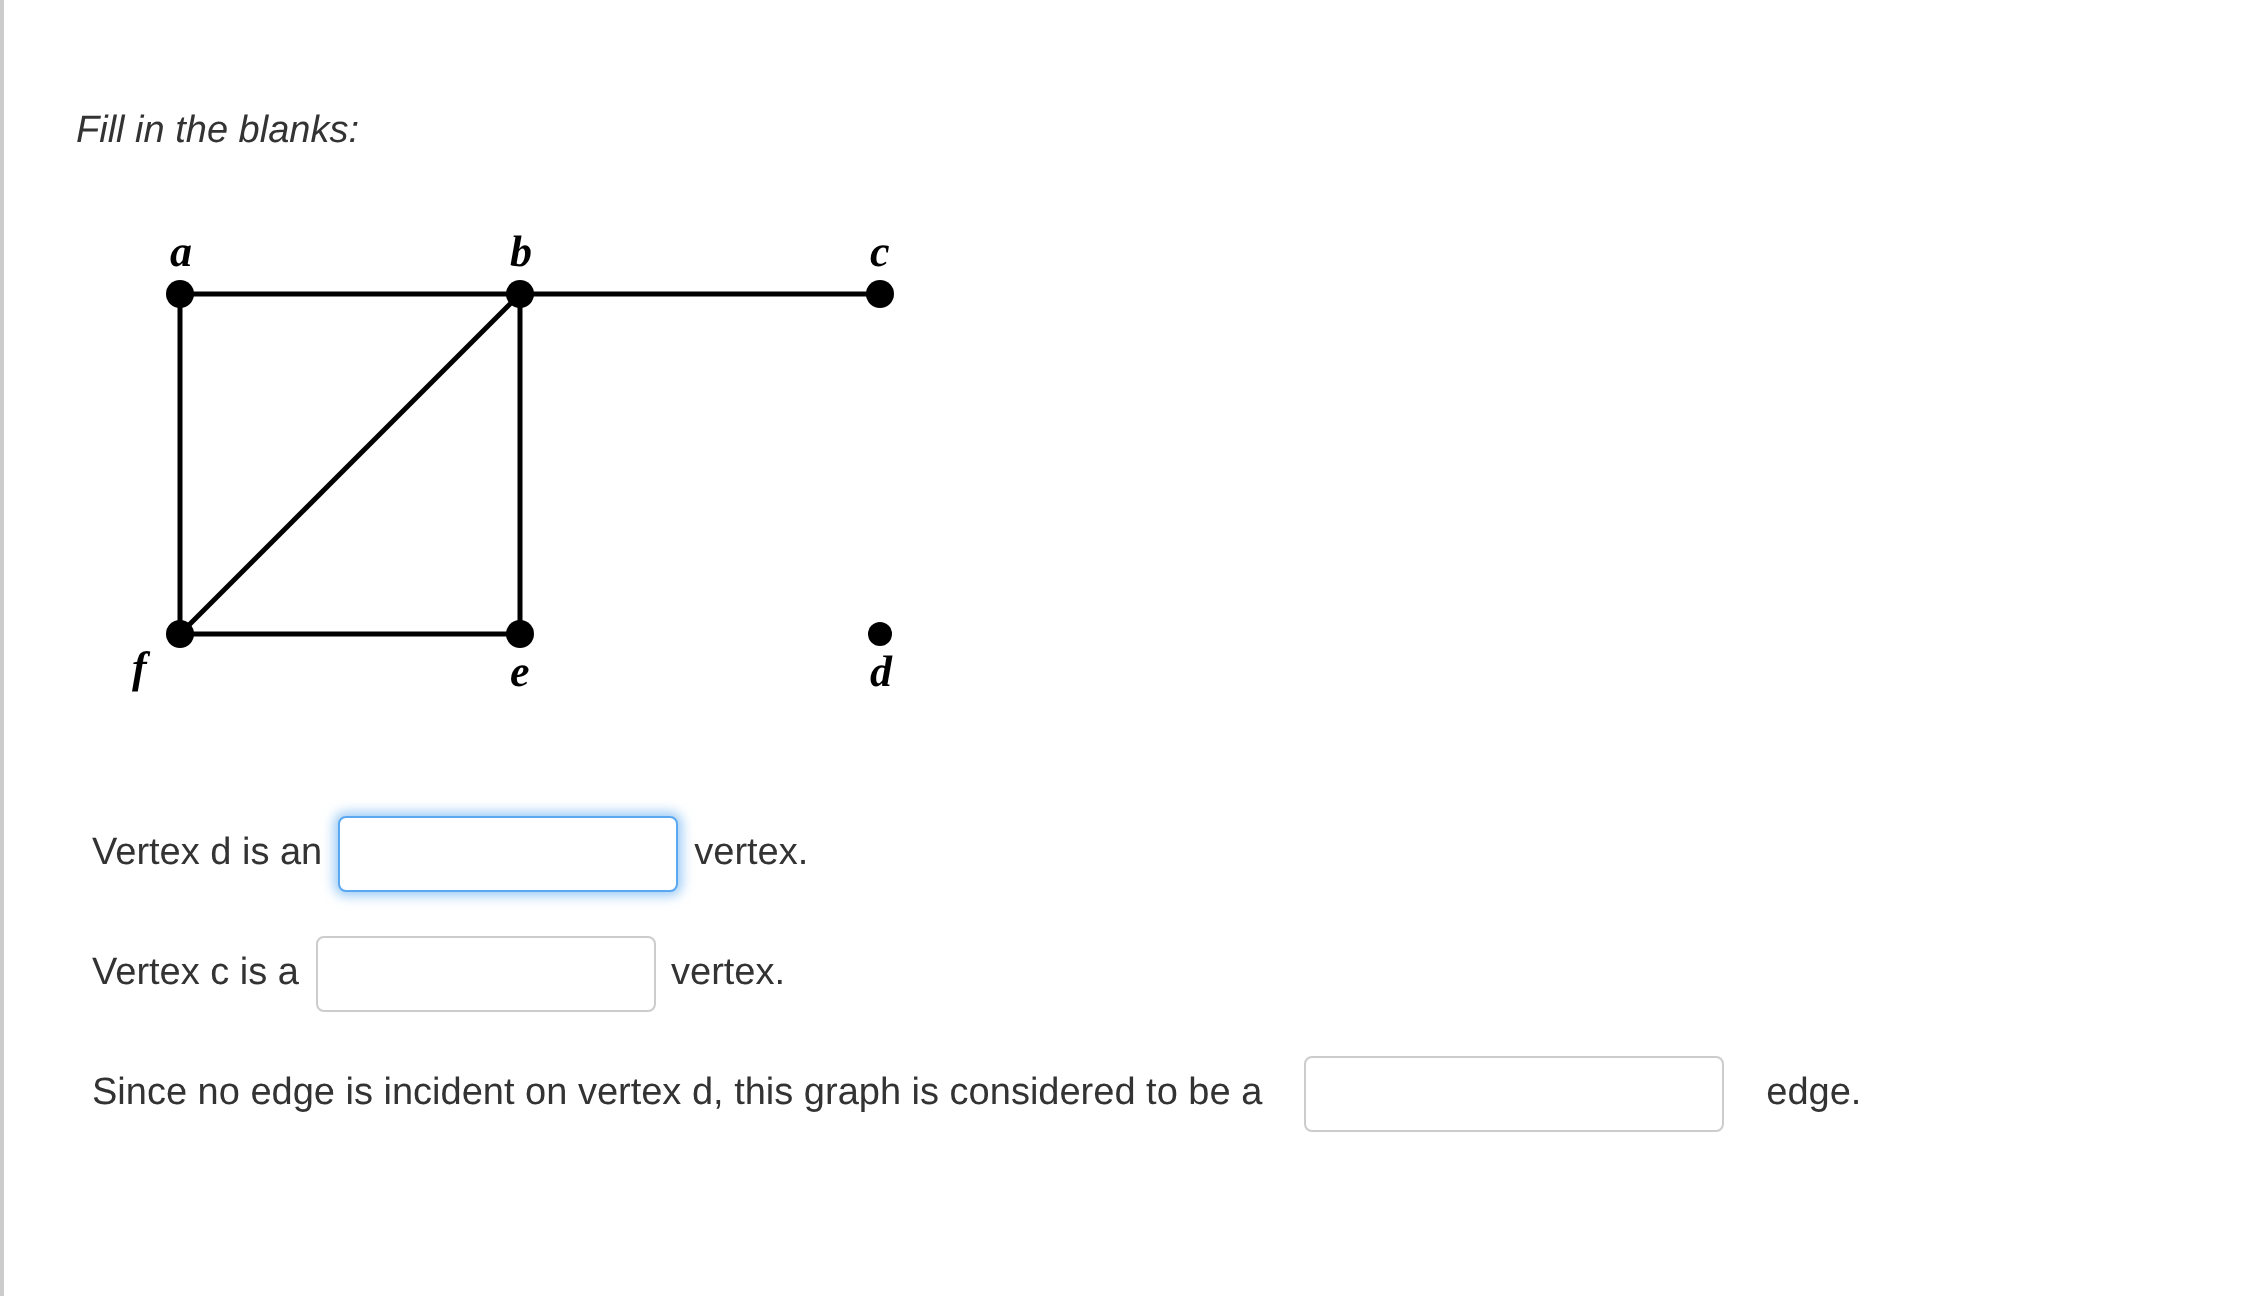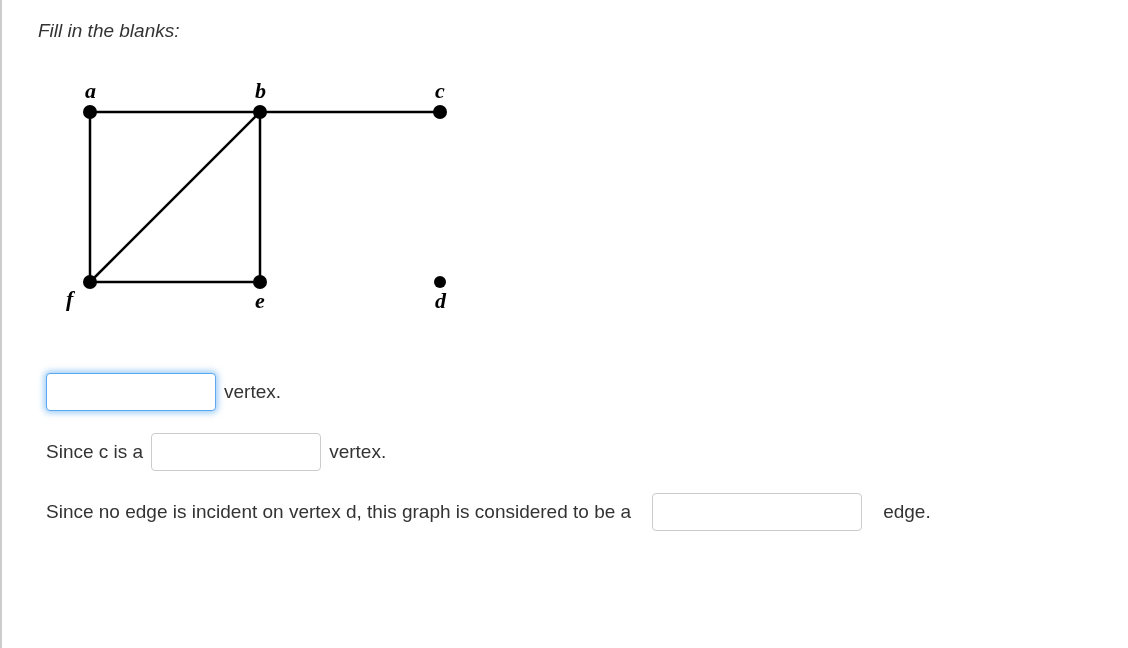--- a/index.html
+++ b/index.html
@@ -18,20 +18,21 @@
     }
     .container {
       padding-left: 12px;
     }
     .instruction {
       font-style: italic;
       font-size: 19px;
       color: #333;
       margin-bottom: 30px;
       margin-left: 4px;
+      margin-top: 35px;
     }
     .graph-svg {
       margin: 10px 0 40px 16px;
       display: block;
     }
     .question-line {
       font-size: 19px;
       color: #333;
       margin: 16px 0 20px 12px;
       line-height: 40px;
@@ -98,26 +99,27 @@
 
     <text x="35" y="26" font-family="serif" font-style="italic" font-weight="bold" font-size="22">a</text>
     <text x="205" y="26" font-family="serif" font-style="italic" font-weight="bold" font-size="22">b</text>
     <text x="385" y="26" font-family="serif" font-style="italic" font-weight="bold" font-size="22">c</text>
     <text x="205" y="236" font-family="serif" font-style="italic" font-weight="bold" font-size="22">e</text>
     <text x="16" y="234" font-family="serif" font-style="italic" font-weight="bold" font-size="22">f</text>
     <text x="385" y="236" font-family="serif" font-style="italic" font-weight="bold" font-size="22">d</text>
   </svg>
 
   <div class="question-line">
+    <span>Vertex d is an</span>
     <input type="text" class="blank-input focused" autofocus="" value="" style="">
     <span>vertex.</span>
   </div>
 
   <div class="question-line">
-    <span>Since c is a</span>
+    <span>Vertex c is a</span>
     <input type="text" class="blank-input blank-input-sm" value="" style="">
     <span>vertex.</span>
   </div>
 
   <div class="question-line-3">
     <div class="q3-wrapper">
       <span>Since no edge is incident on vertex d, this graph is considered to be a</span>
       <input type="text" class="blank-input blank-input-med" value="" style="">
       <span>edge.</span>
     </div>

